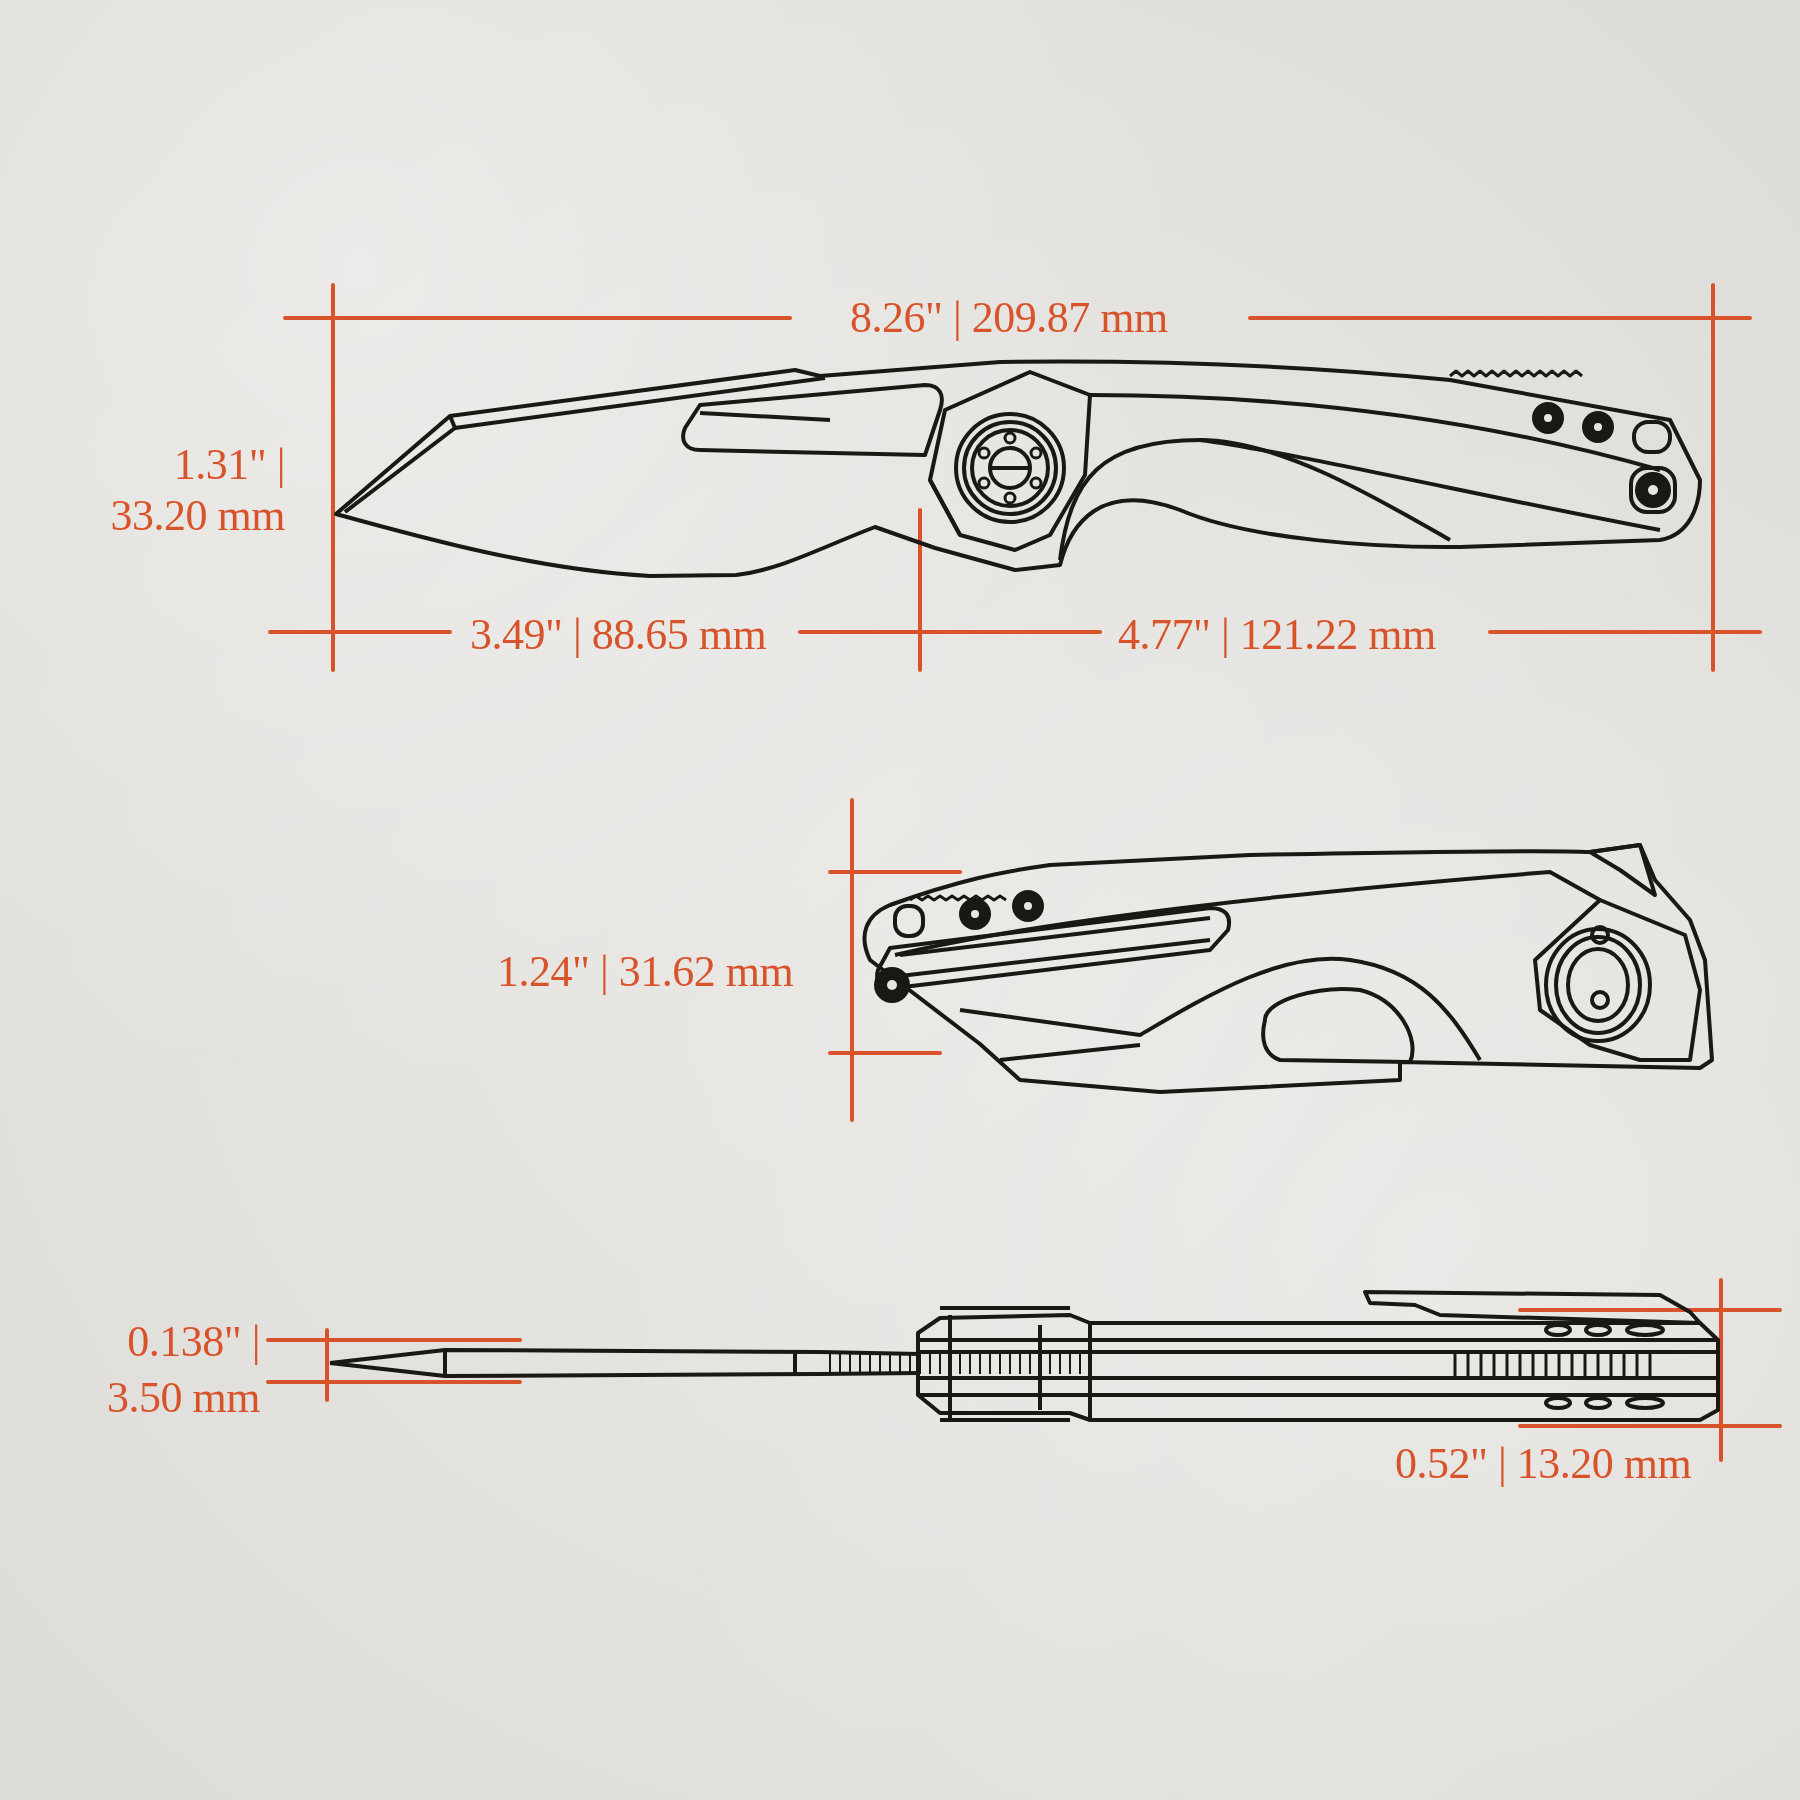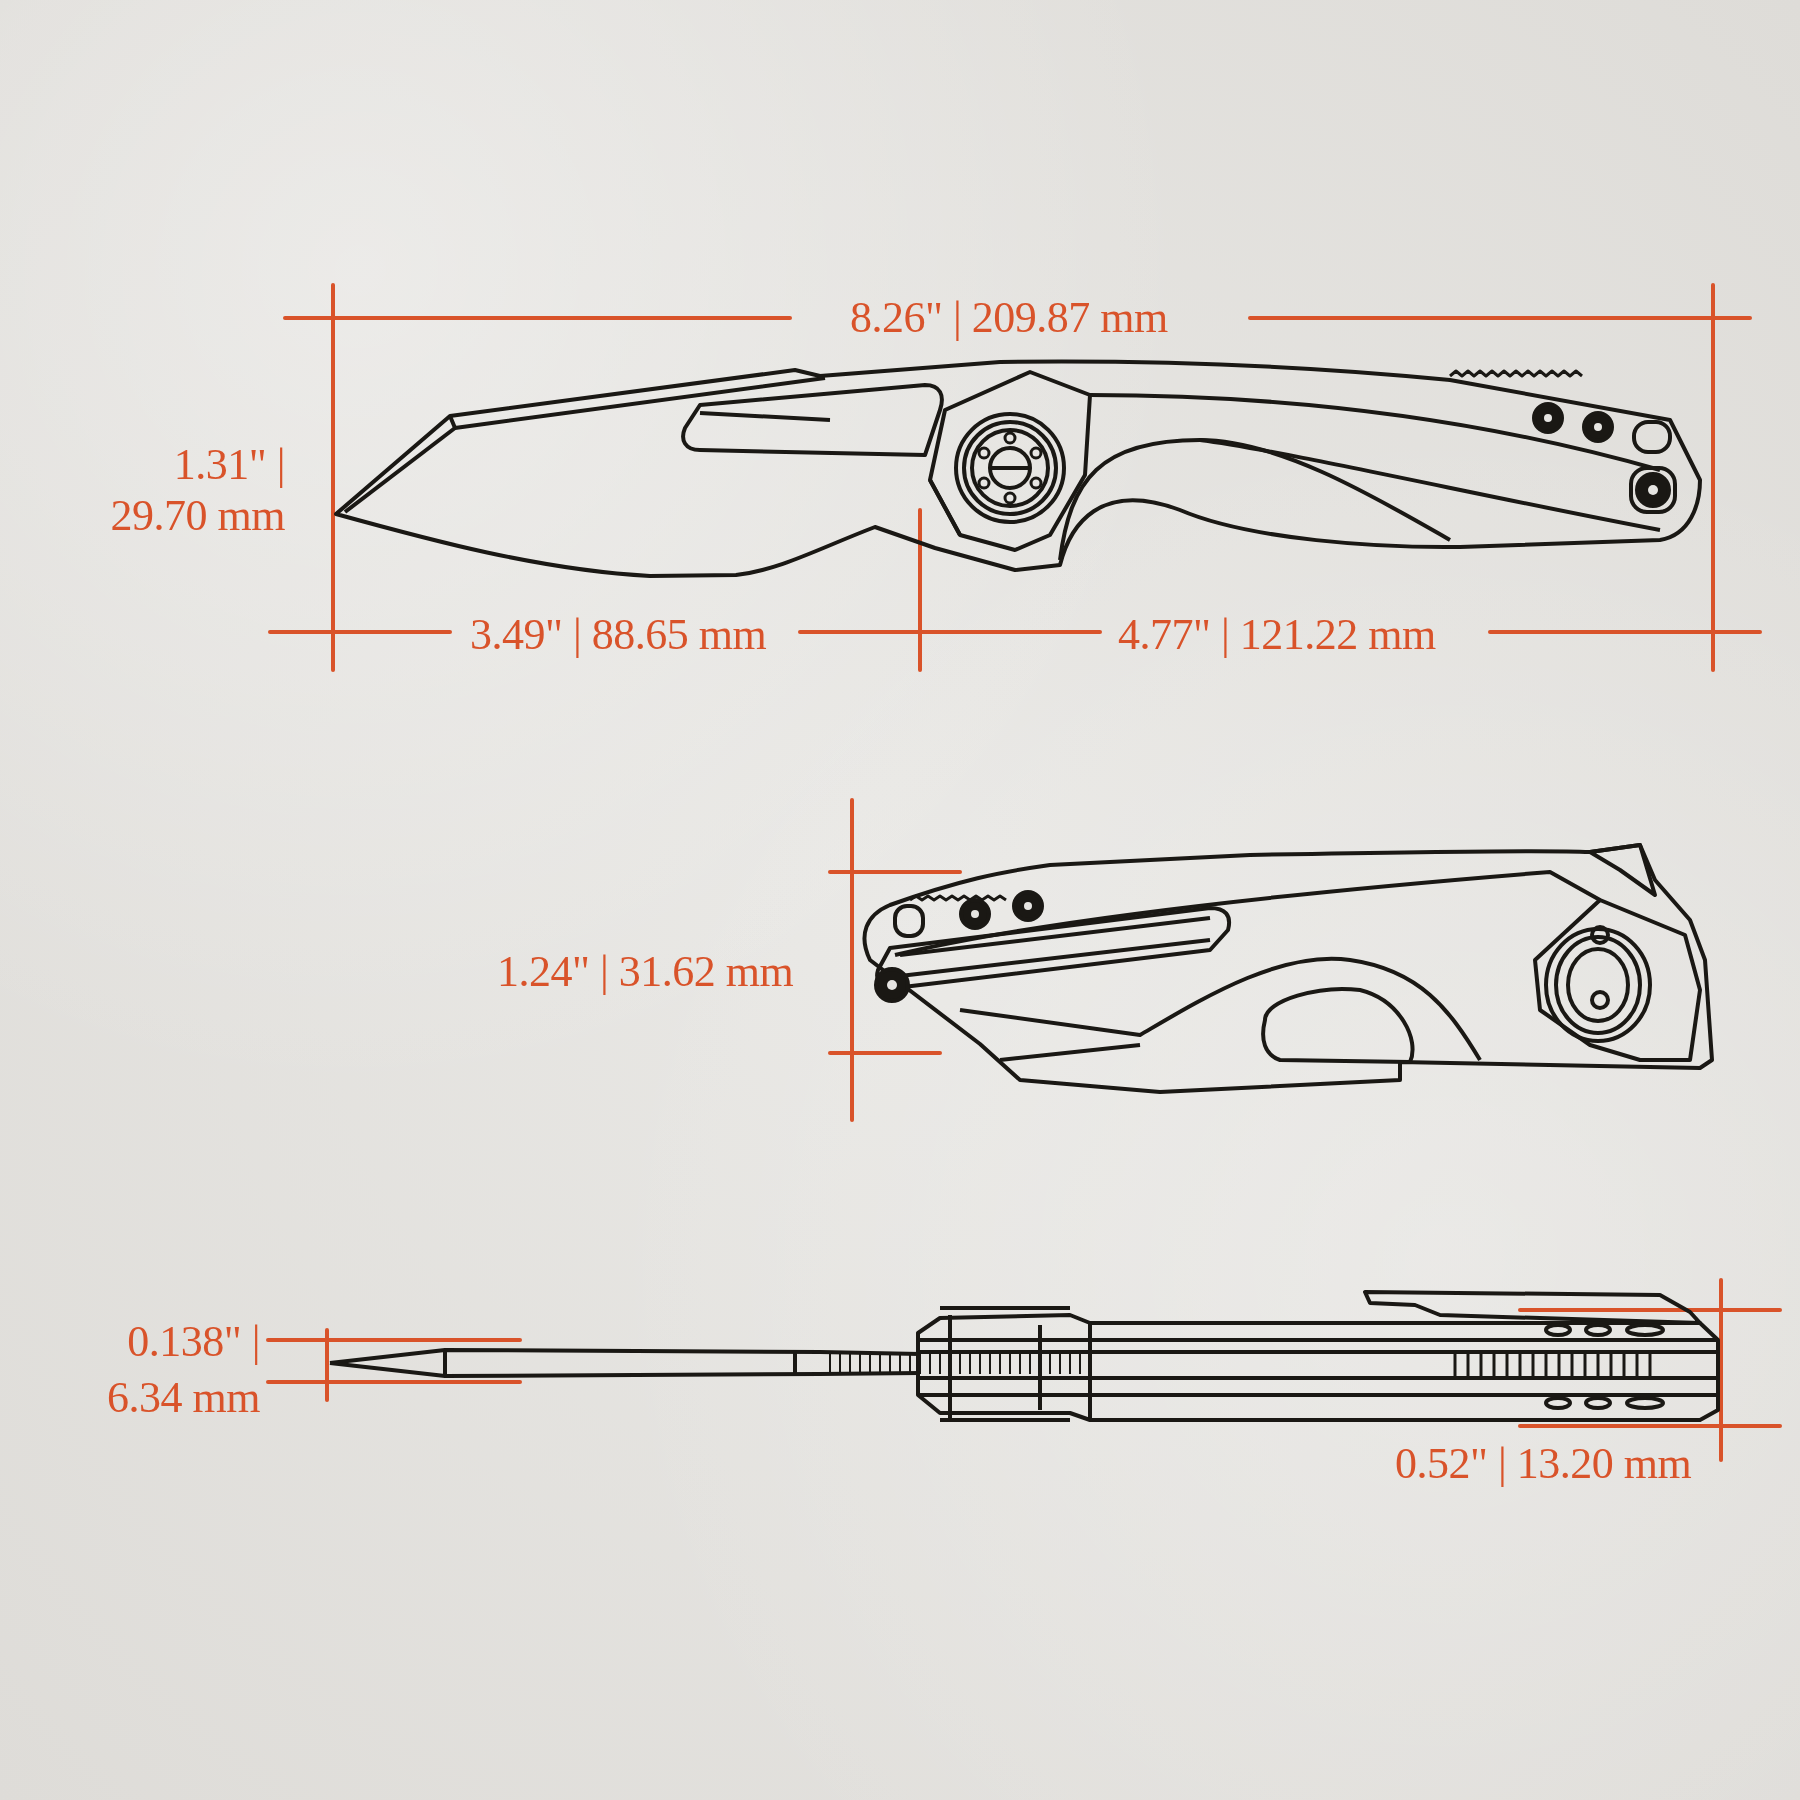--- a/index.html
+++ b/index.html
@@ -213,24 +213,24 @@
       <ellipse cx="1645" cy="1330" rx="18" ry="5"></ellipse>
       <ellipse cx="1558" cy="1403" rx="12" ry="5"></ellipse>
       <ellipse cx="1598" cy="1403" rx="12" ry="5"></ellipse>
       <ellipse cx="1645" cy="1403" rx="18" ry="5"></ellipse>
     </g>
   </svg>
 
   <div class="label" style="left:850px; top:296px;">8.26" | 209.87 mm</div>
 
   <div class="label right" style="left:160px; top:443px; width:125px;">1.31" |</div>
-  <div class="label right" style="left:60px; top:494px; width:225px;">29.70 mm</div>
+  <div class="label right" style="left:60px; top:494px; width:225px;">33.20 mm</div>
 
   <div class="label" style="left:470px; top:613px;">3.49" | 88.65 mm</div>
   <div class="label" style="left:1118px; top:613px;">4.77" | 121.22 mm</div>
 
   <div class="label" style="left:497px; top:950px;">1.24" | 31.62 mm</div>
 
   <div class="label right" style="left:80px; top:1320px; width:180px;">0.138" |</div>
-  <div class="label right" style="left:60px; top:1376px; width:200px;">6.34 mm</div>
+  <div class="label right" style="left:60px; top:1376px; width:200px;">3.50 mm</div>
 
   <div class="label" style="left:1395px; top:1442px;">0.52" | 13.20 mm</div>
 </div>
 
 </body></html>

